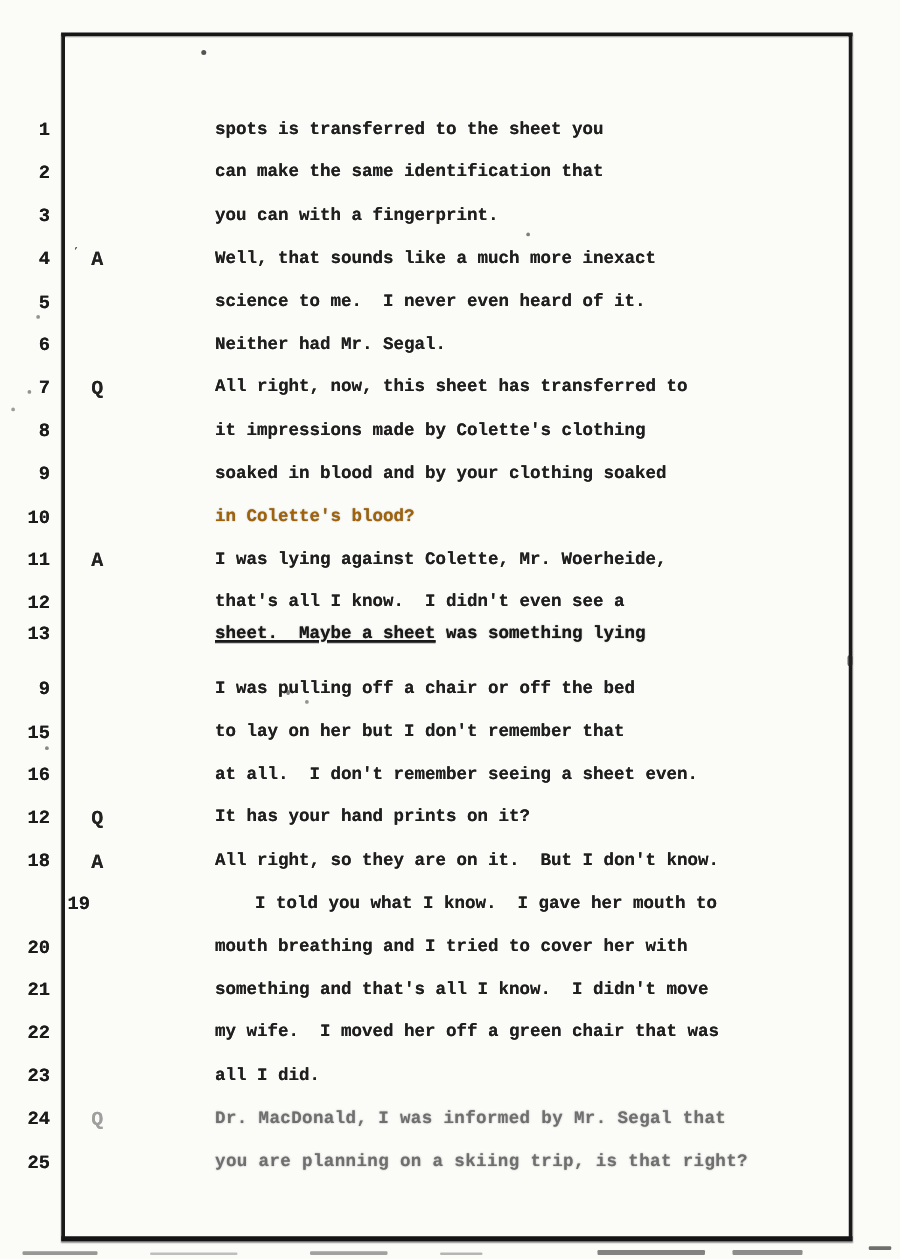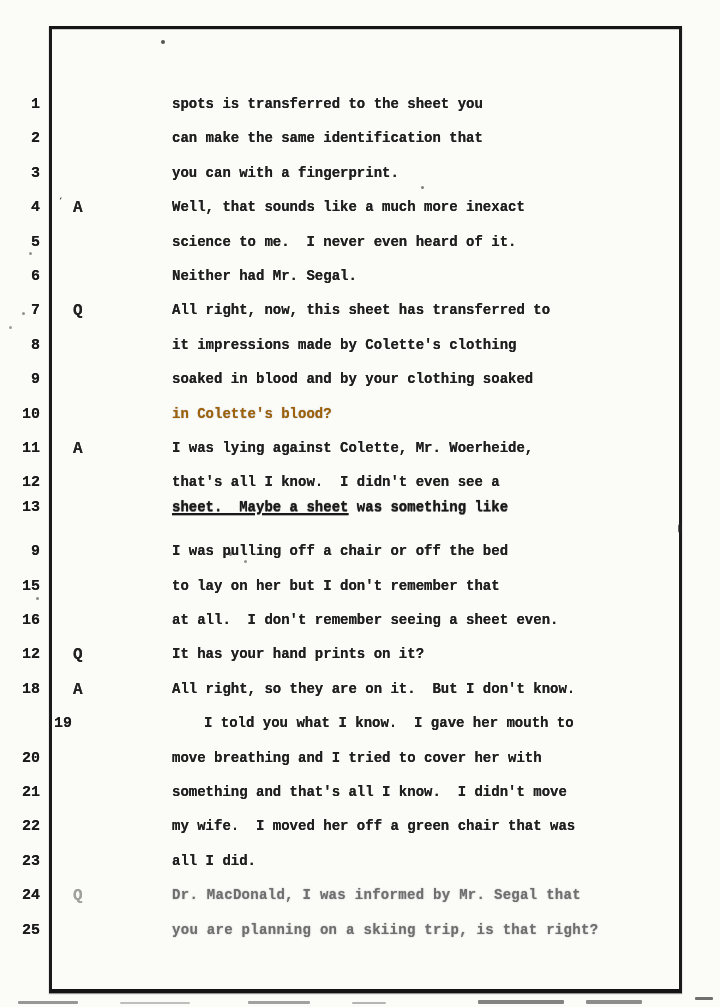--- a/index.html
+++ b/index.html
@@ -107,21 +107,21 @@
         <span class="lnum">11</span>
         <span class="marker">A</span>
         <span class="ltext t-normal">I was lying against Colette, Mr. Woerheide,</span>
       </div>
       <div class="row" style="top: 474.4px;">
         <span class="lnum">12</span>
         <span class="ltext t-normal">that's all I know.  I didn't even see a</span>
       </div>
       <div class="row" style="top: 499px;">
         <span class="lnum">13</span>
-        <span class="ltext t-smudged-dark"><span class="u">sheet.  Maybe a sheet</span><span> was something like</span></span>
+        <span class="ltext t-smudged-dark"><span class="u">sheet.  Maybe a sheet</span><span> was something lying</span></span>
       </div>
       <div class="row" style="top: 543.2px;">
         <span class="lnum">9</span>
         <span class="ltext t-normal">I was pulling off a chair or off the bed</span>
       </div>
       <div class="row" style="top: 577.6px;">
         <span class="lnum">15</span>
         <span class="ltext t-normal">to lay on her but I don't remember that</span>
       </div>
       <div class="row" style="top: 612px;">
@@ -137,21 +137,21 @@
         <span class="lnum">18</span>
         <span class="marker">A</span>
         <span class="ltext t-normal">All right, so they are on it.  But I don't know.</span>
       </div>
       <div class="row" style="top: 715.2px; margin-left: 32px;">
         <span class="lnum">19</span>
         <span class="ltext t-normal">I told you what I know.  I gave her mouth to</span>
       </div>
       <div class="row" style="top: 749.6px;">
         <span class="lnum">20</span>
-        <span class="ltext t-normal">move breathing and I tried to cover her with</span>
+        <span class="ltext t-normal">mouth breathing and I tried to cover her with</span>
       </div>
       <div class="row" style="top: 784px;">
         <span class="lnum">21</span>
         <span class="ltext t-normal">something and that's all I know.  I didn't move</span>
       </div>
       <div class="row" style="top: 818.4px;">
         <span class="lnum">22</span>
         <span class="ltext t-normal">my wife.  I moved her off a green chair that was</span>
       </div>
       <div class="row" style="top: 852.8px;">

